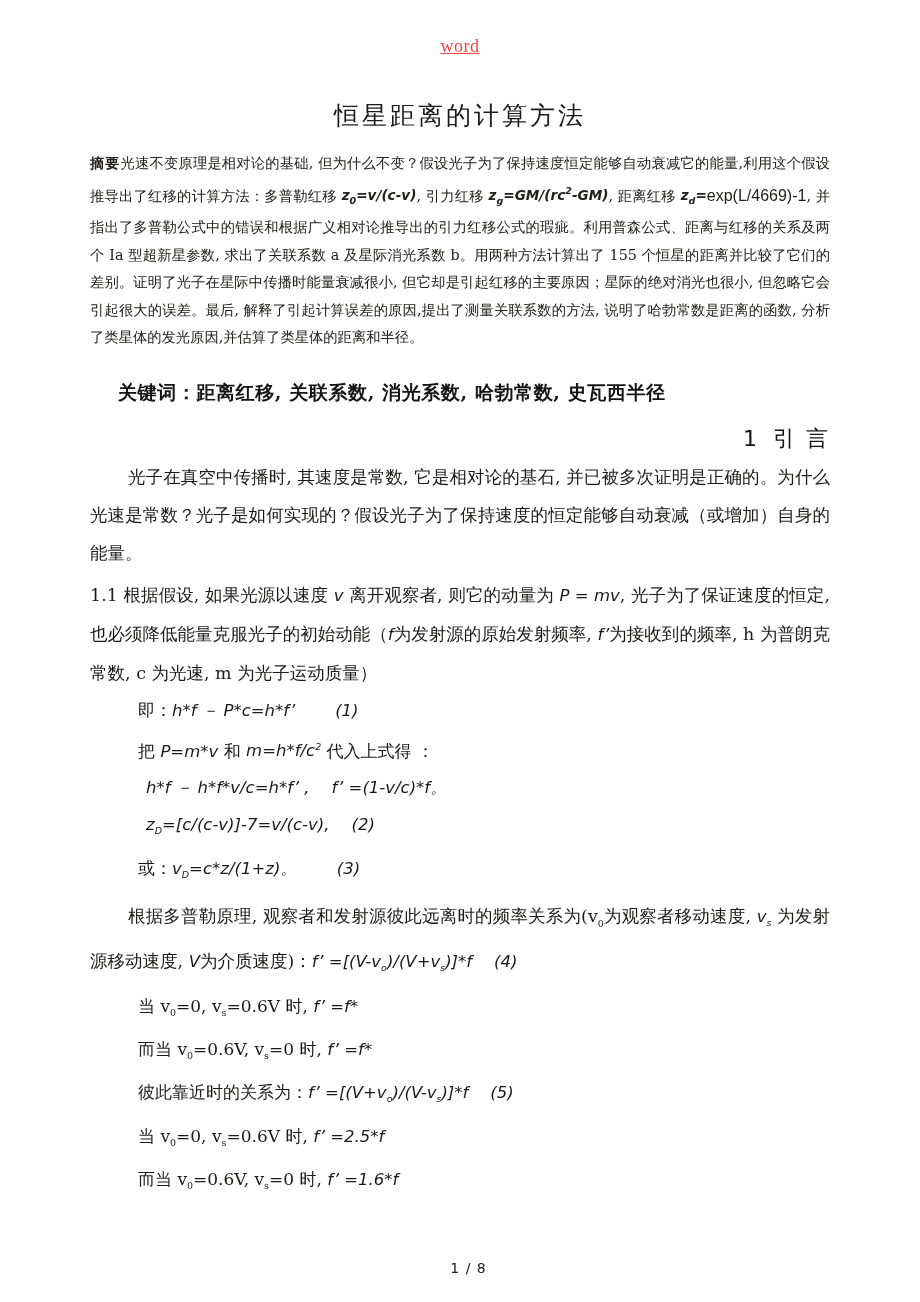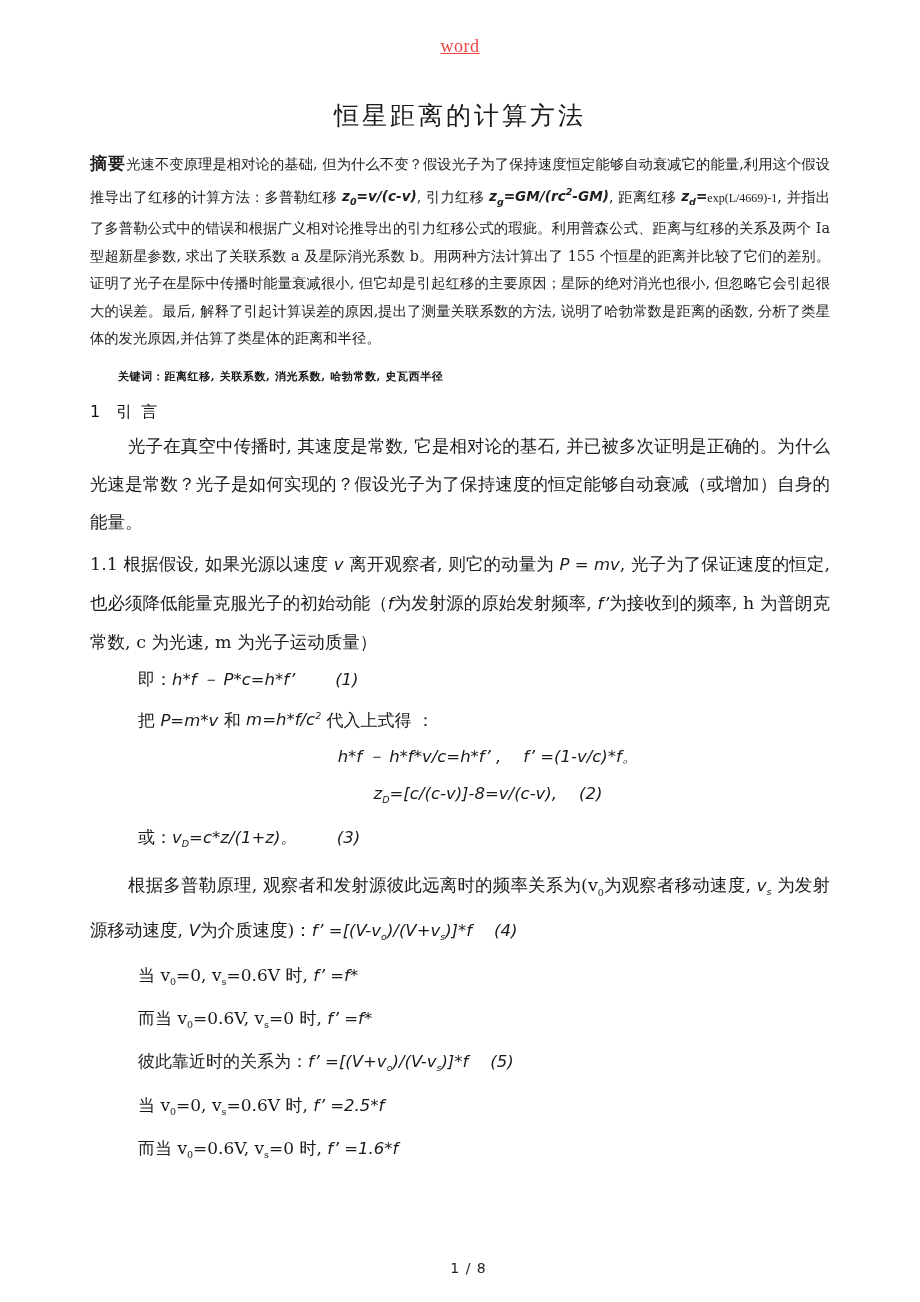--- a/index.html
+++ b/index.html
@@ -50,55 +50,56 @@
   .abstract {
     margin-top: 18px;
     font-size: 14.3px;
     line-height: 27.5px;
     text-align: justify;
     color: #23201f;
     font-family: "DejaVu Serif", serif;
   }
   .abstract-label {
     font-weight: bold;
-    font-size: 17px;
+    font-size: 14px;
     letter-spacing: 1px;
     font-family: "DejaVu Serif", serif;
     margin-top: 20px;
   }
   .f-it {
     font-style: italic;
     font-family: "DejaVu Sans", sans-serif;
     font-size: 13.6px;
     font-weight: 600;
   }
   .f-up {
-    font-family: Liberation Serif, serif;
-    font-size: 12px;
+    font-family: Liberation Sans, sans-serif;
+    font-size: 16px;
   }
   sub { font-size: 9.5px; }
   sup { font-size: 9.5px; }
   
   .keywords {
-    margin-top: 16px;
+    margin-top: 28px;
     margin-left: 28px;
     font-weight: bold;
-    font-size: 11px;
+    font-size: 19px;
     letter-spacing: 0.6px;
     font-family: "DejaVu Serif", serif;
     color: #141414;
   }
   
   .sec-head {
     margin-top: 18px;
-    font-size: 16px;
+    font-size: 22px;
     letter-spacing: 2px;
     font-family: "DejaVu Sans", sans-serif;
     font-weight: 500;
     color: #111;
+    text-align: right;
   }
   .sec-head .num { margin-right: 14px; }
   
   .body-para {
     font-size: 17.5px;
     line-height: 38px;
     text-align: justify;
     font-family: "DejaVu Serif", serif;
     color: #1b1a19;
     margin-top: 4px;
@@ -109,21 +110,21 @@
     line-height: 36px;
     font-family: "DejaVu Serif", serif;
     color: #1b1a19;
   }
   .fi {
     font-style: italic;
     font-family: "DejaVu Sans", sans-serif;
     font-size: 16.5px;
   }
   .pad-a { padding-left: 48px; }
-  .pad-b { padding-left: 56px; text-align: center; }
+  .pad-b { padding-left: 56px; }
   .gap-eq { display: inline-block; width: 40px; }
   .gap-eq-s { display: inline-block; width: 22px; }
   
   .footer {
     position: absolute;
     left: 0;
     right: 0;
     bottom: 26px;
     text-align: center;
     font-size: 14px;
@@ -166,21 +167,21 @@
 
   <div class="formula-line pad-a">
     <span>把 </span><span class="fi">P=m*v</span><span> 和 </span><span class="fi"><span>m=h*f/c</span><sup>2</sup></span><span> 代入上式得 ：</span>
   </div>
 
   <div class="formula-line pad-b">
     <span class="fi">h*f － h*f*v/c=h*f’ ,</span><span class="gap-eq-s"></span><span class="fi">f’ =(1-v/c)*f。</span>
   </div>
 
   <div class="formula-line pad-b">
-    <span class="fi"><span>z</span><sub>D</sub><span>=[c/(c-v)]-8=v/(c-v),</span></span><span class="gap-eq-s"></span><span class="fi">(2)</span>
+    <span class="fi"><span>z</span><sub>D</sub><span>=[c/(c-v)]-7=v/(c-v),</span></span><span class="gap-eq-s"></span><span class="fi">(2)</span>
   </div>
 
   <div class="formula-line pad-a">
     <span>或：</span><span class="fi"><span>v</span><sub>D</sub><span>=c*z/(1+z)。</span></span><span class="gap-eq"></span><span class="fi">(3)</span>
   </div>
 
   <div class="body-para indent2">
     <span>根据多普勒原理, 观察者和发射源彼此远离时的频率关系为(v</span><sub>0</sub><span>为观察者移动速度, </span><span class="fi"><span>v</span><sub>s</sub></span><span> 为发射源移动速度, </span><span class="fi">V</span><span>为介质速度)：</span><span class="fi"><span>f’ =[(V-v</span><sub>o</sub><span>)/(V+v</span><sub>s</sub><span>)]*f</span></span><span class="gap-eq-s"></span><span class="fi">(4)</span>
   </div>
 

